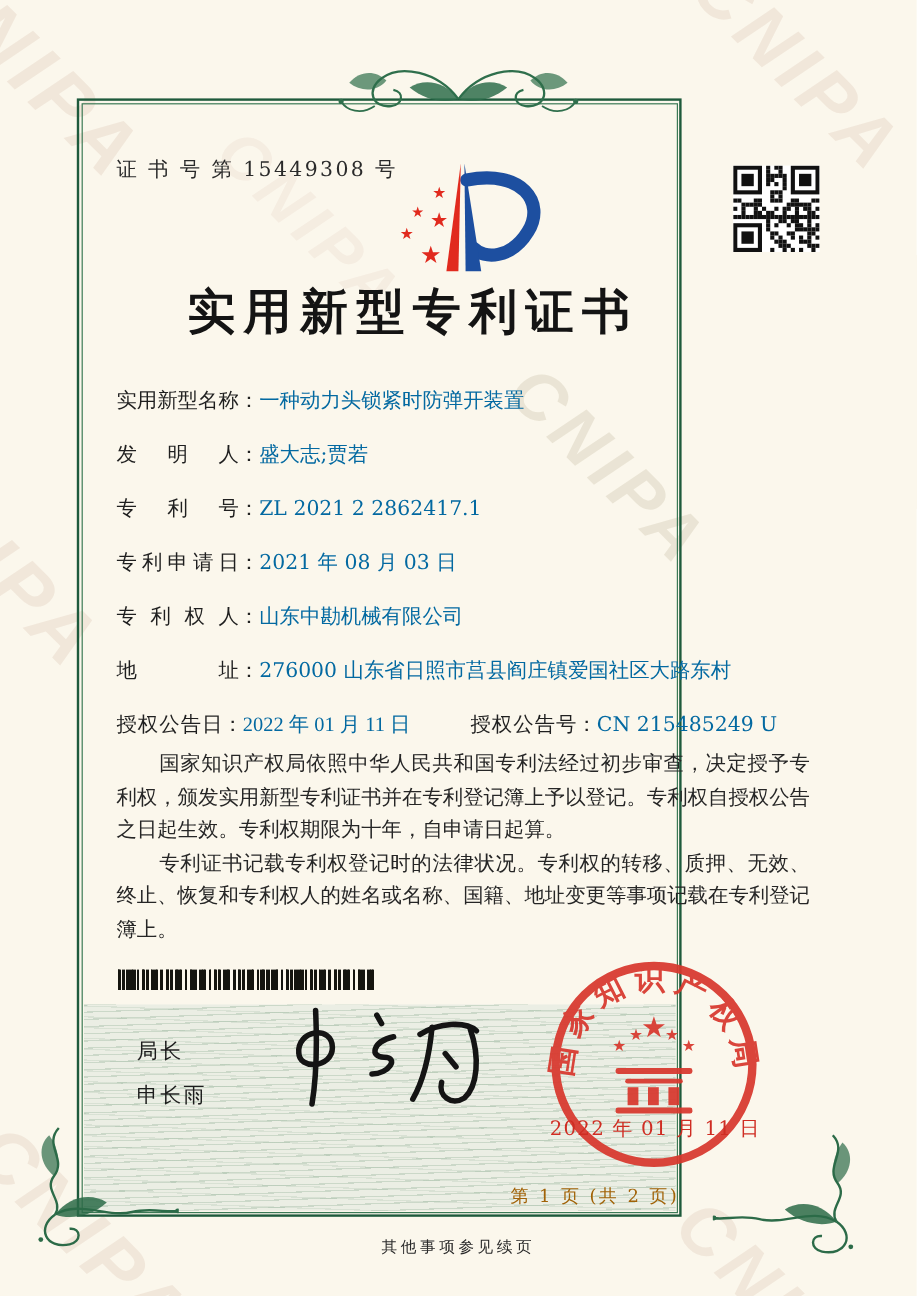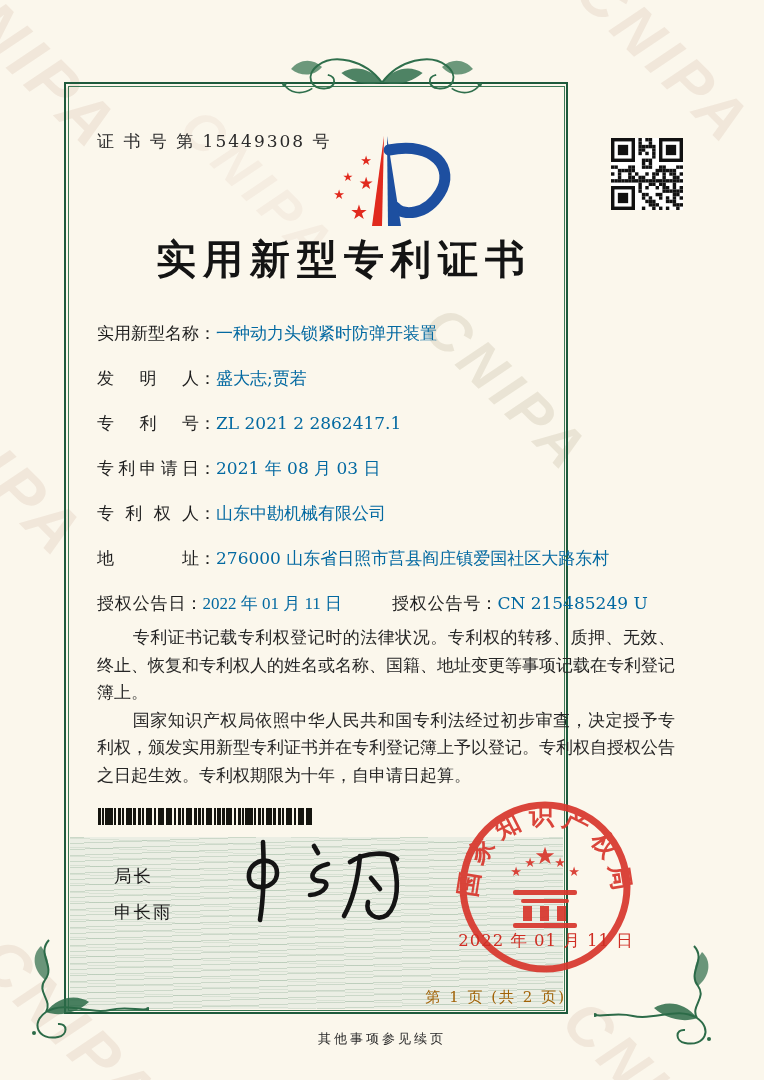--- a/index.html
+++ b/index.html
@@ -306,22 +306,22 @@
         <div class="grant-col1">
           <span class="flabel short">授权公告日</span><span>：</span><span class="fvalue">2022 年 01 月 11 日</span>
         </div>
         <div>
           <span class="flabel short">授权公告号</span><span>：</span><span class="fvalue">CN 215485249 U</span>
         </div>
       </div>
     </div>
 
     <div class="body-text">
+      <p>国家知识产权局依照中华人民共和国专利法经过初步审查，决定授予专利权，颁发实用新型专利证书并在专利登记簿上予以登记。专利权自授权公告之日起生效。专利权期限为十年，自申请日起算。</p>
       <p>专利证书记载专利权登记时的法律状况。专利权的转移、质押、无效、终止、恢复和专利权人的姓名或名称、国籍、地址变更等事项记载在专利登记簿上。</p>
-      <p>国家知识产权局依照中华人民共和国专利法经过初步审查，决定授予专利权，颁发实用新型专利证书并在专利登记簿上予以登记。专利权自授权公告之日起生效。专利权期限为十年，自申请日起算。</p>
     </div>
 
     <div class="barcode"></div>
 
     <div class="official">
       <div>局长</div>
       <div>申长雨</div>
     </div>
 
     <svg class="signature" viewBox="0 0 210 100">

